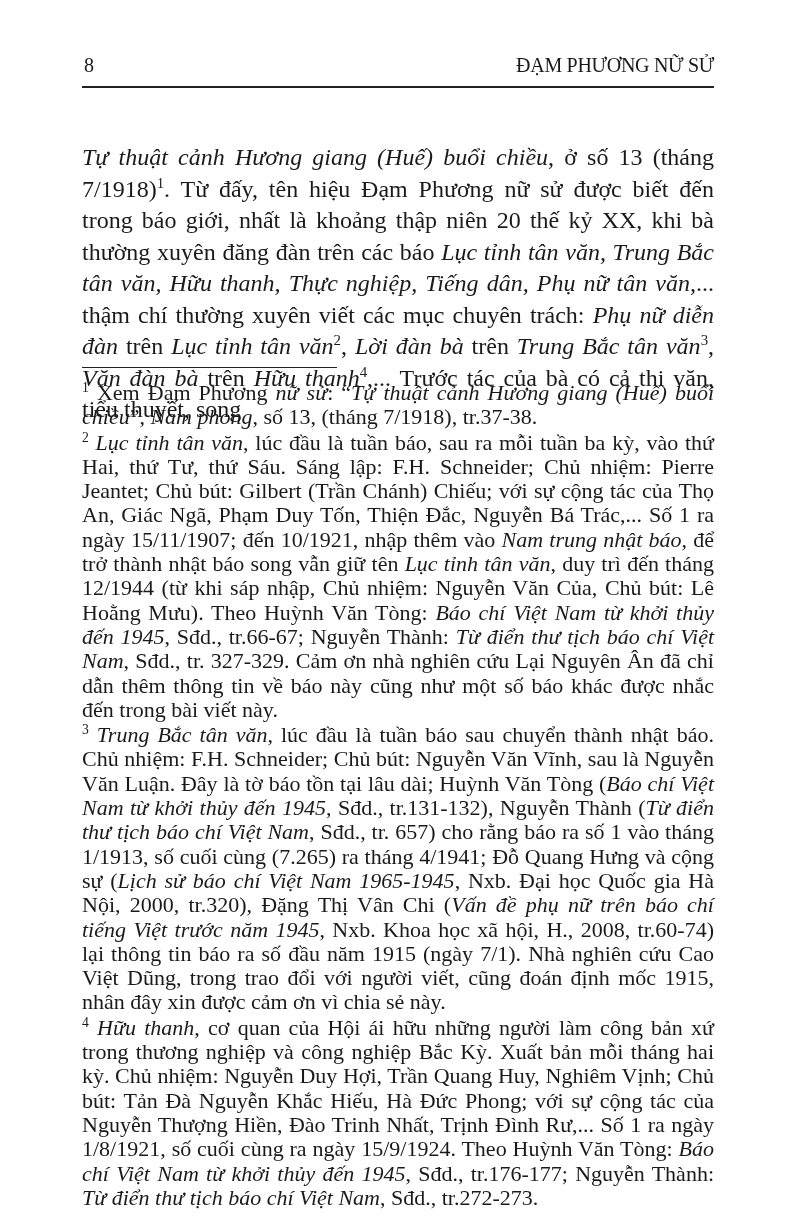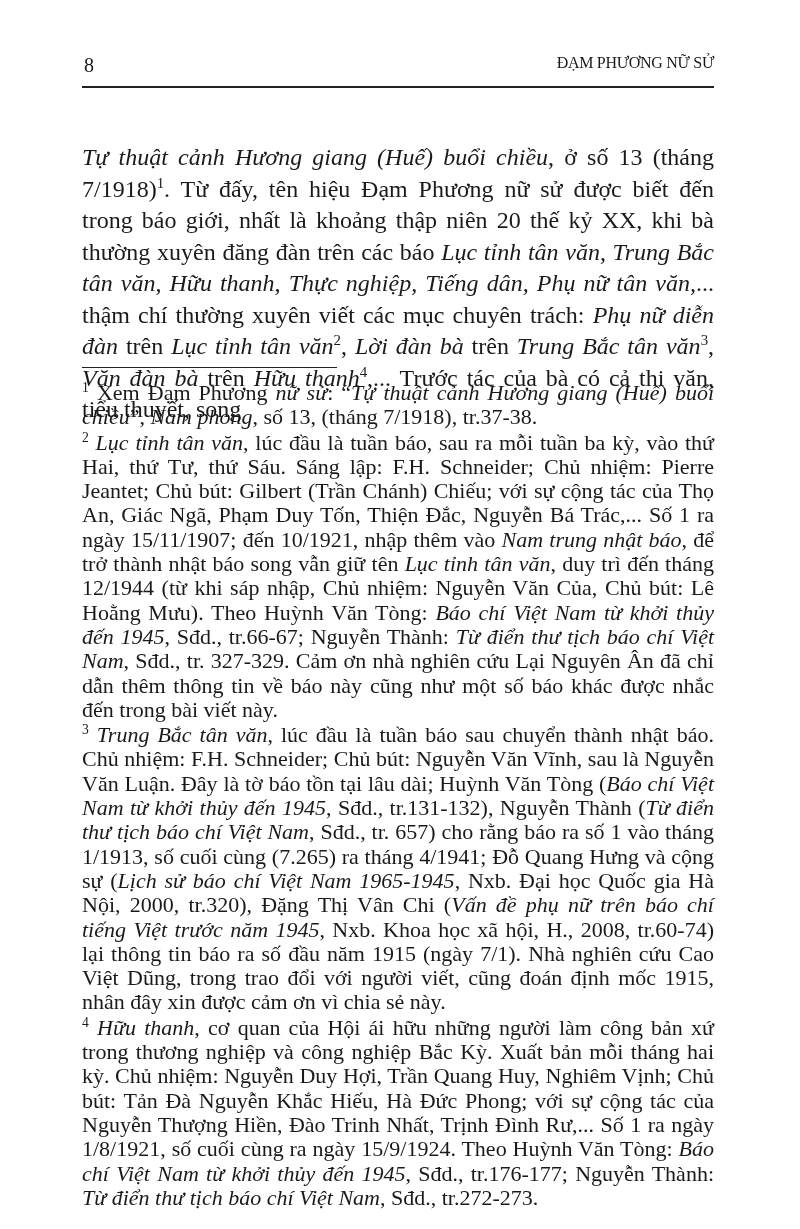--- a/index.html
+++ b/index.html
@@ -1,20 +1,20 @@
 <!DOCTYPE html>
 <html><head>
 <meta charset="utf-8">
 <style>
   html, body { margin: 0; padding: 0; background: #ffffff; }
   body { width: 800px; height: 1229px; position: relative; overflow: hidden; color: #1a1a1a; font-family: "Liberation Serif", "DejaVu Serif", serif; }
   .page { position: absolute; left: 82px; top: 0; width: 632px; }
   .header { position: absolute; left: 0; top: 52px; width: 632px; height: 34px; border-bottom: 2px solid #222; }
   .page-num { position: absolute; left: 2px; top: 2px; font-size: 20px; }
-  .running-title { position: absolute; right: 0; top: 2px; font-size: 16px; letter-spacing: -0.3px; }
+  .running-title { position: absolute; right: 0; top: 2px; font-size: 20px; letter-spacing: -0.3px; }
   .body-text { position: absolute; left: 0; top: 142px; width: 632px; font-size: 24px; line-height: 31.5px; text-align: justify; }
   .body-text p { margin: 0; }
   .separator { position: absolute; left: 0; top: 367px; width: 255px; border-top: 1.5px solid #222; }
   .footnotes { position: absolute; left: 0; top: 381px; width: 632px; font-size: 22px; line-height: 24.3px; text-align: justify; }
   .footnotes p { margin: 0 0 1px 0; }
   sup { font-size: 62%; line-height: 0; vertical-align: super; }
   i { font-style: italic; }
 </style>
 </head>
 <body>

